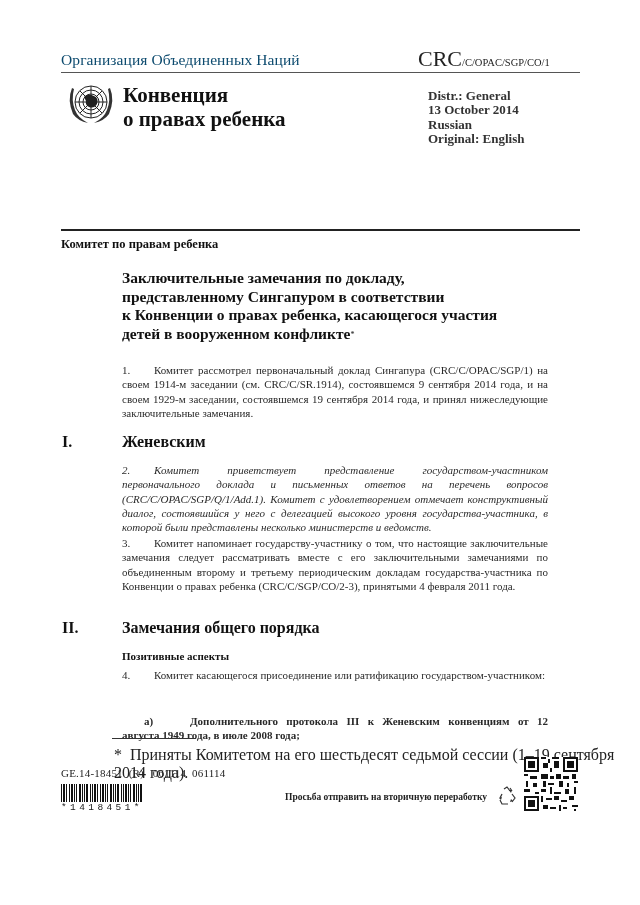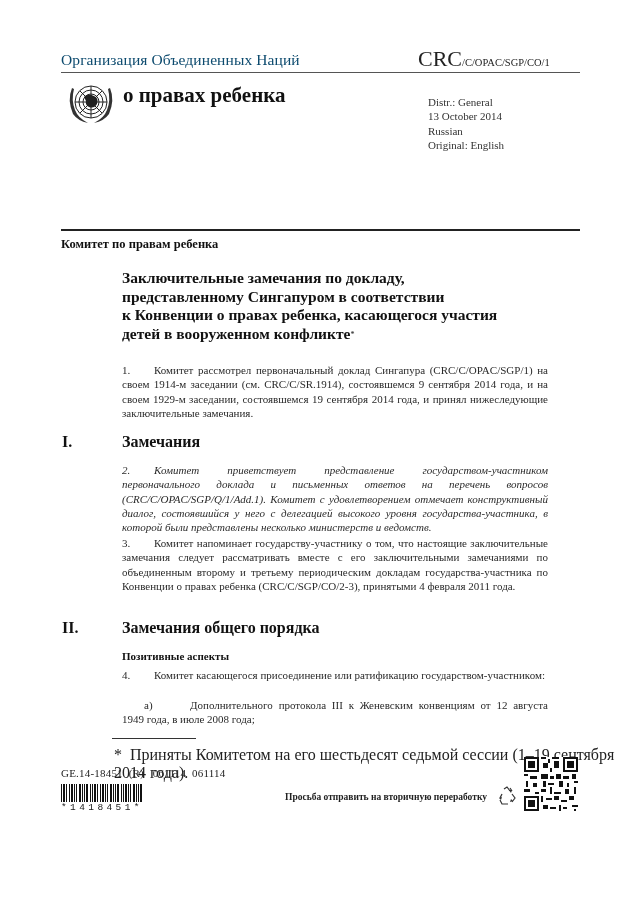--- a/index.html
+++ b/index.html
@@ -10,21 +10,21 @@
       color: #1a1a1a;
     }
     .abs { position: absolute; }
     .org-name { left: 61px; top: 51px; font-size: 15.5px; letter-spacing: 0.1px; color: #0c4a6e; }
     .symbol-wrap { left: 418px; top: 46px; white-space: nowrap; }
     .symbol-big { font-size: 22px; color: #222; }
     .symbol-small { font-size: 10.5px; color: #222; }
     .rule-top { left: 61px; top: 72px; width: 519px; height: 1px; background: #555; }
     .un-logo { left: 64px; top: 80px; width: 54px; height: 46px; }
     .conv-title { left: 123px; top: 83px; font-size: 21px; font-weight: bold; line-height: 24px; color: #111; }
-    .distr { left: 428px; top: 95px; font-size: 11px; line-height: 14.3px; color: #333; }
+    .distr { left: 428px; top: 89px; font-size: 13px; line-height: 14.3px; color: #333; font-weight: bold; }
     .rule-mid { left: 61px; top: 229px; width: 519px; height: 2px; background: #222; }
     .committee { left: 61px; top: 237px; font-size: 12.5px; font-weight: bold; color: #111; }
     .doc-title { left: 122px; top: 269px; font-size: 15.5px; font-weight: bold; line-height: 18.6px; color: #111; width: 430px; }
     .doc-title sup { font-size: 8px; font-weight: normal; vertical-align: 2px; }
     .para { position: absolute; left: 122px; width: 426px; font-size: 11px; line-height: 14.3px; text-align: justify; color: #2a2a2a; }
     .para .num { display: inline-block; width: 32px; }
     .para .indent-num { display: inline-block; width: 46px; padding-left: 22px; }
     .heading { position: absolute; left: 62px; font-size: 16px; font-weight: bold; color: #111; }
     .heading .roman { display: inline-block; width: 60px; }
     .subhead { left: 122px; top: 650px; font-size: 11px; font-weight: bold; color: #111; }
@@ -59,20 +59,21 @@
     <line x1="38" y1="11" x2="16" y2="33"></line>
   </g>
   <path d="M20 17 Q24 13 30 16 Q35 18 33 24 Q30 29 25 27 Q21 25 22 21 Z" fill="#222"></path>
   <g fill="#333">
     <path d="M8 8 Q3 20 9 34 Q14 41 24 43 Q14 38 11 30 Q7 20 10 9 Z"></path>
     <path d="M46 8 Q51 20 45 34 Q40 41 30 43 Q40 38 43 30 Q47 20 44 9 Z"></path>
   </g>
 </svg>
 
 <div class="abs conv-title">
+  <div>Конвенция</div>
   <div>о правах ребенка</div>
 </div>
 
 <div class="abs distr">
   <div>Distr.: General</div>
   <div>13 October 2014</div>
   <div>Russian</div>
   <div>Original: English</div>
 </div>
 
@@ -84,42 +85,42 @@
   <div>представленному Сингапуром в соответствии</div>
   <div>к Конвенции о правах ребенка, касающегося участия</div>
   <div><span>детей в вооруженном конфликте</span><sup>*</sup></div>
 </div>
 
 <div class="para" style="top:363px;">
   <span class="num">1.</span><span>Комитет рассмотрел первоначальный доклад Сингапура (CRC/C/OPAC/SGP/1) на своем 1914-м заседании (см. CRC/C/SR.1914), состоявшемся 9 сентября 2014 года, и на своем 1929-м заседании, состоявшемся 19 сентября 2014 года, и принял нижеследующие заключительные замечания.</span>
 </div>
 
 <div class="heading" style="top:433px;">
-  <span class="roman">I.</span><span>Замечания</span>
+  <span class="roman">I.</span><span>Женевским</span>
 </div>
 
 <div class="para" style="top:463px;font-style:italic;">
   <span class="num">2.</span><span>Комитет приветствует представление государством-участником первоначального доклада и письменных ответов на перечень вопросов (CRC/C/OPAC/SGP/Q/1/Add.1). Комитет с удовлетворением отмечает конструктивный диалог, состоявшийся у него с делегацией высокого уровня государства-участника, в которой были представлены несколько министерств и ведомств.</span>
 </div>
 
 <div class="para" style="top:536px;">
   <span class="num">3.</span><span>Комитет напоминает государству-участнику о том, что настоящие заключительные замечания следует рассматривать вместе с его заключительными замечаниями по объединенным второму и третьему периодическим докладам государства-участника по Конвенции о правах ребенка (CRC/C/SGP/CO/2-3), принятыми 4 февраля 2011 года.</span>
 </div>
 
 <div class="heading" style="top:619px;">
   <span class="roman">II.</span><span>Замечания общего порядка</span>
 </div>
 
 <div class="abs subhead">Позитивные аспекты</div>
 
 <div class="para" style="top:668px;">
   <span class="num">4.</span><span>Комитет касающегося присоединение или ратификацию государством-участником:</span>
 </div>
 
-<div class="para" style="top:698px;">
+<div class="para" style="top:714px;font-weight:bold;">
   <span class="indent-num">a)</span><span>Дополнительного протокола III к Женевским конвенциям от 12 августа 1949 года, в июле 2008 года;</span>
 </div>
 
 <div class="abs fn-rule"></div>
 <div class="abs footnote">
   <span>*</span>&nbsp;&nbsp;<span>Приняты Комитетом на его шестьдесят седьмой сессии (1–19 сентября 2014 года).</span>
 </div>
 
 <div class="abs job-num" style="white-space:pre;">GE.14-18451  (R)   061114  061114</div>
 

